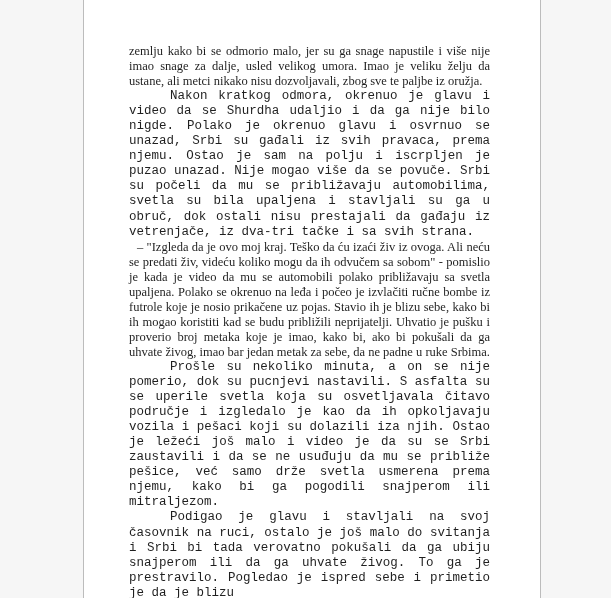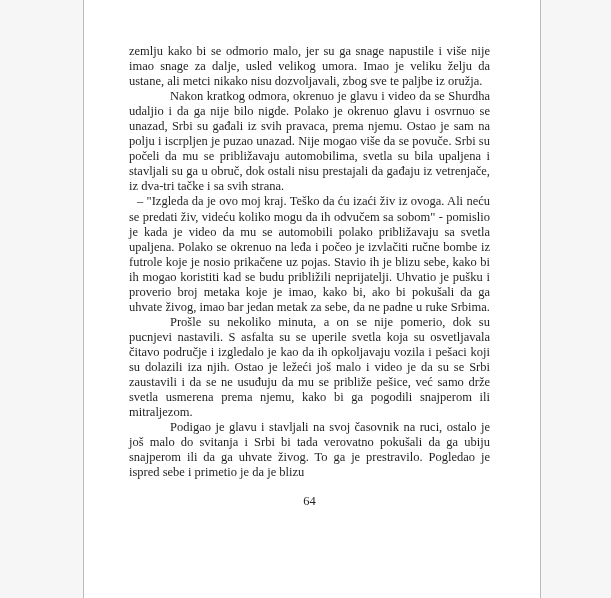--- a/index.html
+++ b/index.html
@@ -33,20 +33,21 @@
     line-height: 15.05px;
     text-align: justify;
     color: #1f1f1f;
   }
   p.para {
     margin: 0;
     padding: 0;
   }
   p.para.indent {
     text-indent: 41px;
+    font-family: Liberation Mono, monospace;
   }
   p.para.dialogue {
     text-indent: 8px;
   }
   .page-number {
     margin-top: 14px;
     text-align: center;
     font-family: "Liberation Serif", serif;
     font-size: 12.5px;
     line-height: 15px;

